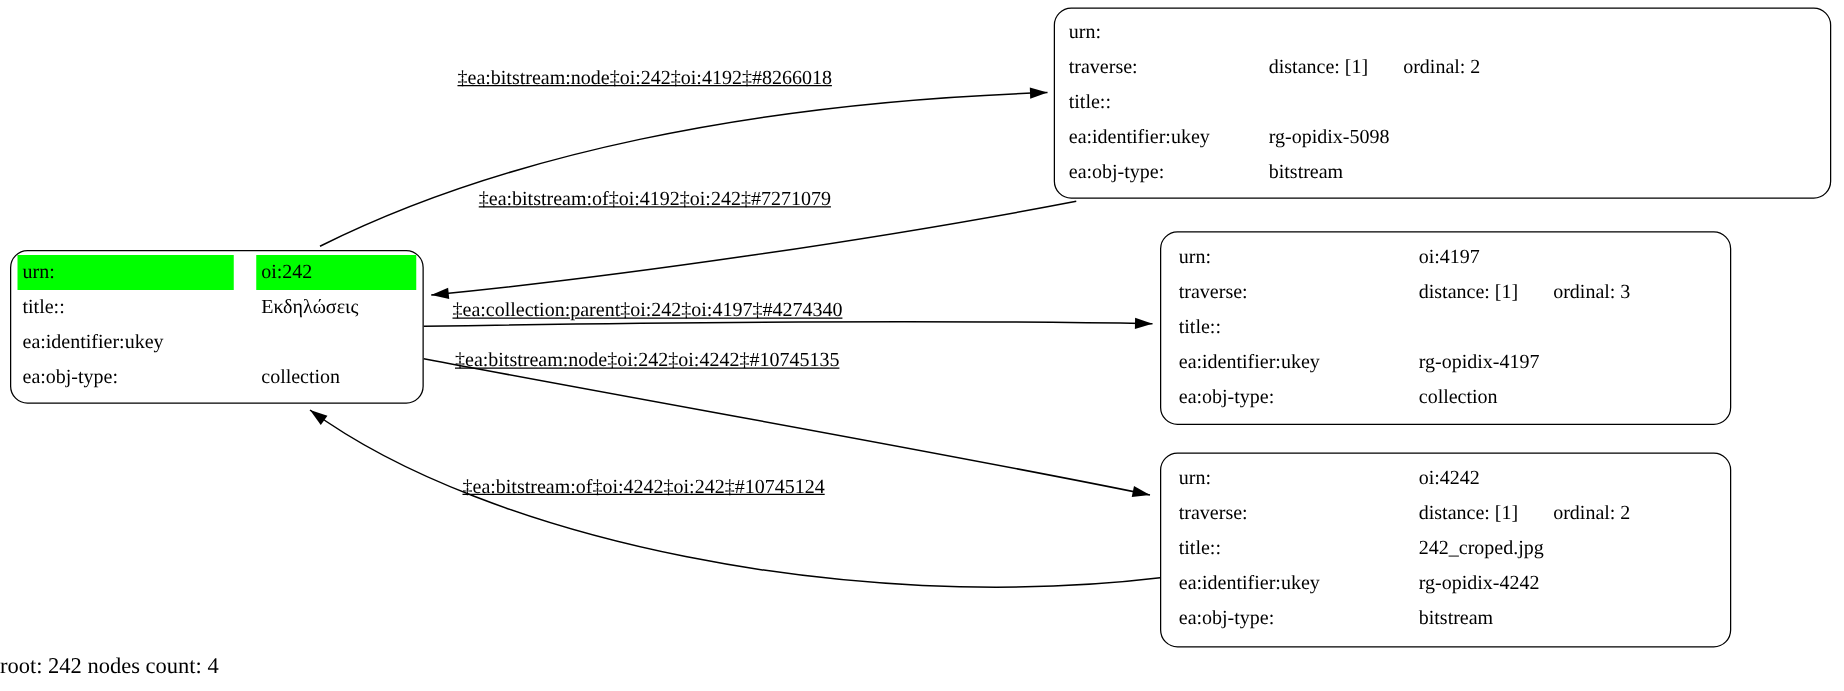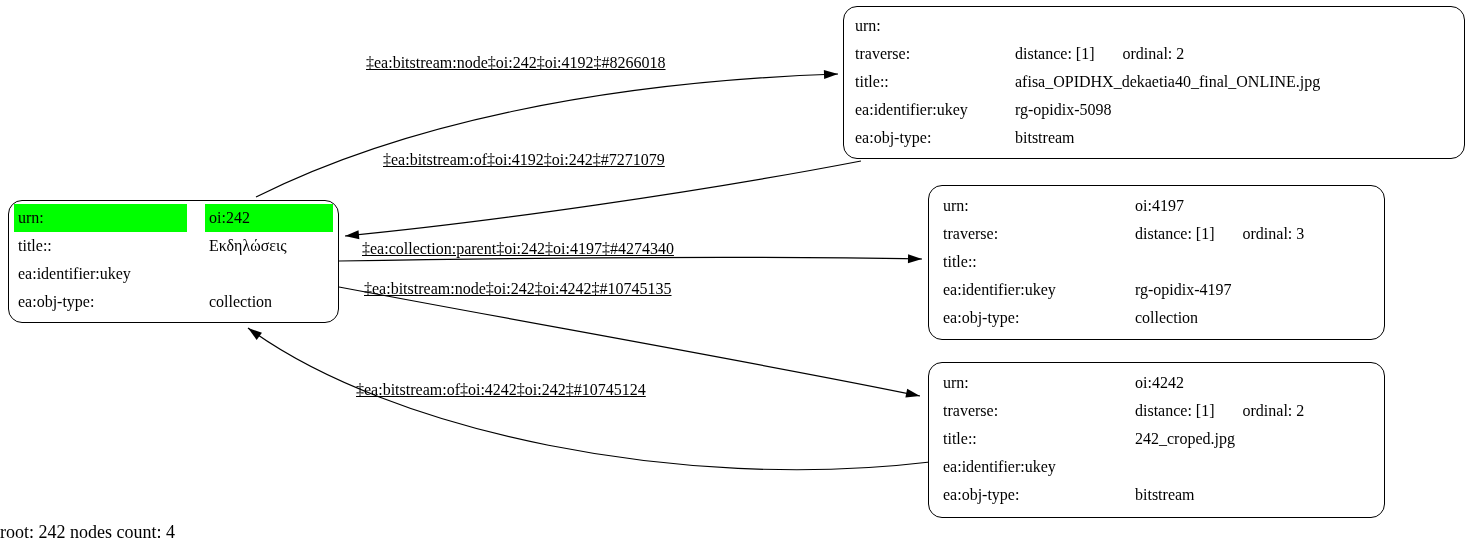--- a/index.html
+++ b/index.html
@@ -27,21 +27,21 @@
   .n4242 .row { grid-template-columns:174px 1fr; }
 
   svg.edges { position:absolute; left:0; top:0; width:1475px; height:553px; pointer-events:none; }
   svg.edges path { fill:none; stroke:#000; stroke-width:1.2; }
 
   .edge-label { position:absolute; font-size:16px; line-height:19px; white-space:nowrap;text-decoration:underline; }
   .el1 { left:366px; top:53px; }
   .el2 { left:383px; top:150px; }
   .el3 { left:362px; top:239px; }
   .el4 { left:364px; top:279px; }
-  .el5 { left:356px; top:380px;text-align:center; }
+  .el5 { left:370px; top:380px;text-align:center; }
 
   .caption { position:absolute; left:0; right:0; top:522px; font-size:18px; }
 </style>
 </head>
 <body>
 
 <div class="canvas">
 
   <svg class="edges" viewBox="0 0 1475 553">
     <defs>
@@ -77,21 +77,20 @@
   <div class="node n4192">
     <div class="row">
       <div class="cell">urn:</div>
     </div>
     <div class="row">
       <div class="cell">traverse:</div>
       <div class="cell"><span>distance: [1]</span><span class="ord">ordinal: 2</span></div>
     </div>
     <div class="row">
       <div class="cell">title::</div>
-      <div class="cell">afisa_OPIDHX_dekaetia40_final_ONLINE.jpg</div>
     </div>
     <div class="row">
       <div class="cell">ea:identifier:ukey</div>
       <div class="cell">rg-opidix-5098</div>
     </div>
     <div class="row">
       <div class="cell">ea:obj-type:</div>
       <div class="cell">bitstream</div>
     </div>
   </div>
@@ -126,20 +125,21 @@
     <div class="row">
       <div class="cell">traverse:</div>
       <div class="cell"><span>distance: [1]</span><span class="ord">ordinal: 2</span></div>
     </div>
     <div class="row">
       <div class="cell">title::</div>
       <div class="cell">242_croped.jpg</div>
     </div>
     <div class="row">
       <div class="cell">ea:identifier:ukey</div>
+      <div class="cell">rg-opidix-4242</div>
     </div>
     <div class="row">
       <div class="cell">ea:obj-type:</div>
       <div class="cell">bitstream</div>
     </div>
   </div>
 
   <div class="edge-label el1">‡ea:bitstream:node‡oi:242‡oi:4192‡#8266018</div>
   <div class="edge-label el2">‡ea:bitstream:of‡oi:4192‡oi:242‡#7271079</div>
   <div class="edge-label el3">‡ea:collection:parent‡oi:242‡oi:4197‡#4274340</div>

